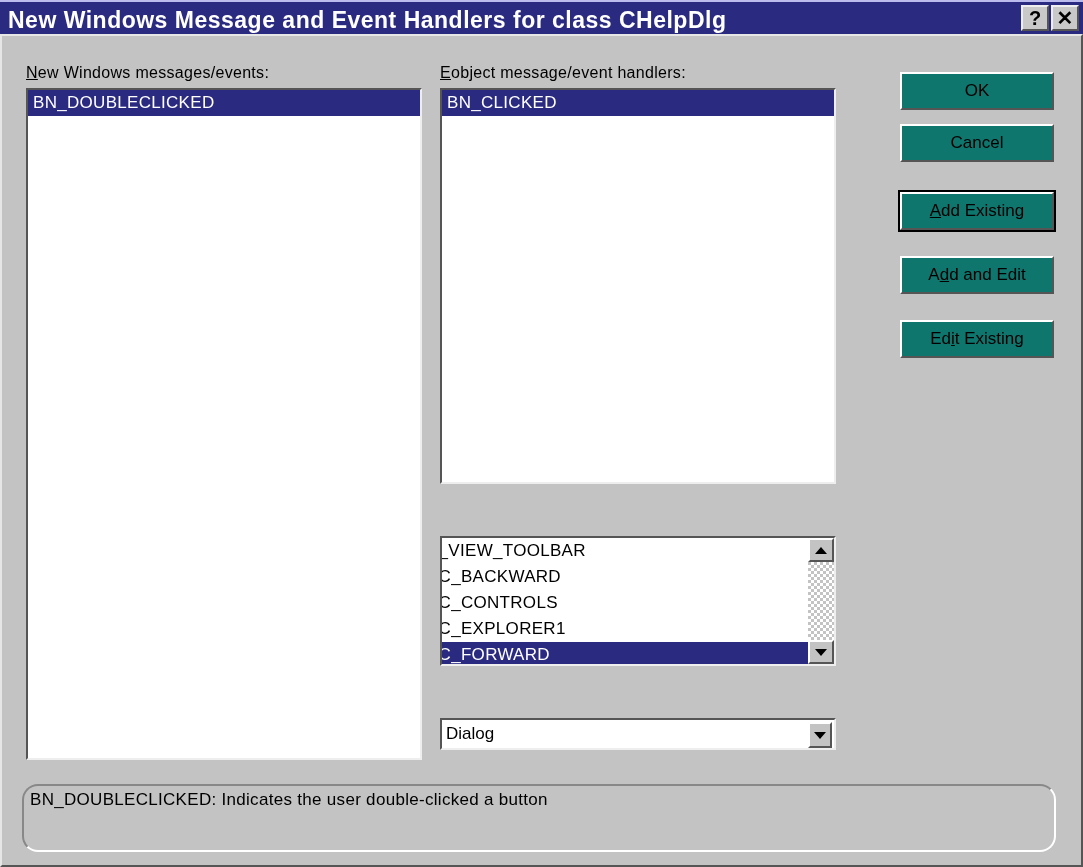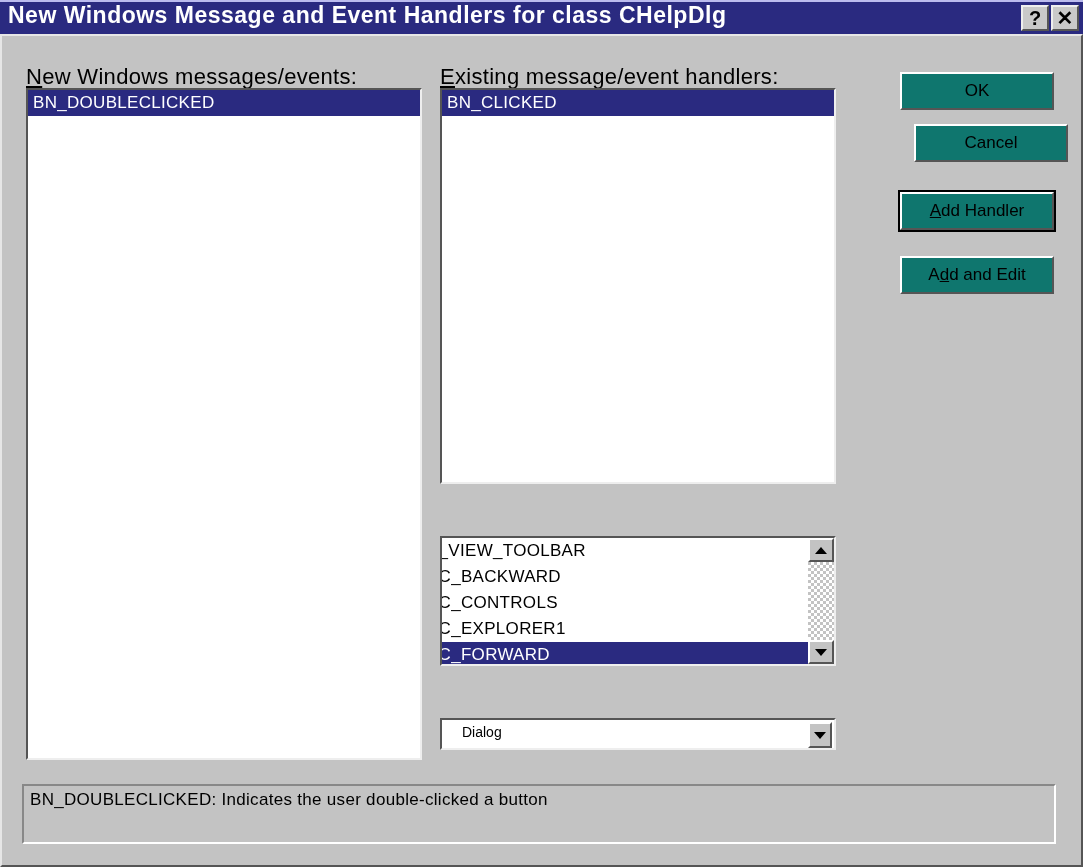--- a/index.html
+++ b/index.html
@@ -12,21 +12,21 @@
     width: 1083px;
     height: 867px;
     overflow: hidden;
   }
 
   
   .titlebar {
     height: 34px;
     background: #2a2a80;
     display: flex;
-    align-items: flex-start;
+    align-items: flex-end;
     padding-left: 8px;
     border-top: 2px solid #bbbbee;
   }
   .titlebar-title {
     flex: 1;
     color: #fff;
     font-weight: bold;
     font-size: 23px;
     letter-spacing: 0.5px;
     white-space: nowrap;
@@ -55,21 +55,21 @@
     position: relative;
     width: 100%;
     height: calc(100% - 34px);
     background: #c3c3c3;
     border: 2px solid;
     border-color: #e6e6e6 #555 #555 #e6e6e6;
   }
 
   .label {
     position: absolute;
-    font-size: 22px;
+    font-size: 16px;
     letter-spacing: 0.3px;
   }
   .label u { text-decoration: underline; }
 
   
   .sunken {
     position: absolute;
     background: #fff;
     border: 2px solid;
     border-color: #555 #eee #eee #555;
@@ -142,22 +142,21 @@
     width: 0; height: 0;
     border-left: 6px solid transparent;
     border-right: 6px solid transparent;
   }
   .tri-up   { border-bottom: 7px solid #000; }
   .tri-down { border-top: 7px solid #000; }
 
   
   #filter-combo .combo-value {
     position:absolute; left:4px; top:4px; right:30px;
-    font-size:14px;
-    margin-left:16px;
+    font-size:17px;
   }
   #filter-combo .dropbtn {
     position:absolute; right:2px; top:2px;
     width:24px; height:26px;
     border: 2px solid;
     border-color: #fff #555 #555 #fff;
     background:#c3c3c3;
     display:flex; align-items:center; justify-content:center;
   }
 
@@ -181,21 +180,21 @@
   <div class="titlebar-btn">✕</div>
 </div>
 
 <div class="client">
 
   <div class="label" style="left:24px; top:28px;">
     <u>N</u><span>ew Windows messages/events:</span>
   </div>
 
   <div class="label" style="left:438px; top:28px;">
-    <u>E</u><span>xisting message/event handlers:</span>
+    <u>E</u><span>object message/event handlers:</span>
   </div>
 
   <div id="existing-list" class="sunken" style="left:438px; top:52px; width:396px; height:396px;">
     <div class="listbox-inner">
       <div class="list-item sel">BN_CLICKED</div>
     </div>
   </div>
 
   <div id="new-list" class="sunken" style="left:24px; top:52px; width:396px; height:672px;">
     <div class="listbox-inner">
@@ -225,26 +224,31 @@
 
 
   <div id="filter-combo" class="sunken" style="left:438px; top:682px; width:396px; height:32px;">
     <div class="combo-value">Dialog</div>
     <div class="dropbtn">
       <div class="tri-down"></div>
     </div>
   </div>
 
   <div class="btn" style="left:898px; top:36px;">OK</div>
-  <div class="btn" style="left:898px; top:88px;margin-left:14px;">Cancel</div>
+  <div class="btn" style="left:898px; top:88px;">Cancel</div>
   <div class="btn default" style="left:898px; top:156px;">
     <u>A</u>
-      <span>dd Handler</span>
+      <span>dd Existing</span>
   </div>
   <div class="btn" style="left:898px; top:220px;">
     <span>A</span>
       <u>d</u>
       <span>d and Edit</span>
   </div>
-
-  <div id="desc-box" style="left:20px; top:748px; width:1034px; height:60px;">BN_DOUBLECLICKED: Indicates the user double-clicked a button</div>
+  <div class="btn" style="left:898px; top:284px;">
+    <span>Ed</span>
+      <u>i</u>
+      <span>t Existing</span>
+  </div>
+
+  <div id="desc-box" style="left:20px; top:748px; width:1034px; height:68px;border-radius:16px;">BN_DOUBLECLICKED: Indicates the user double-clicked a button</div>
 
 </div>
 
 </body></html>

